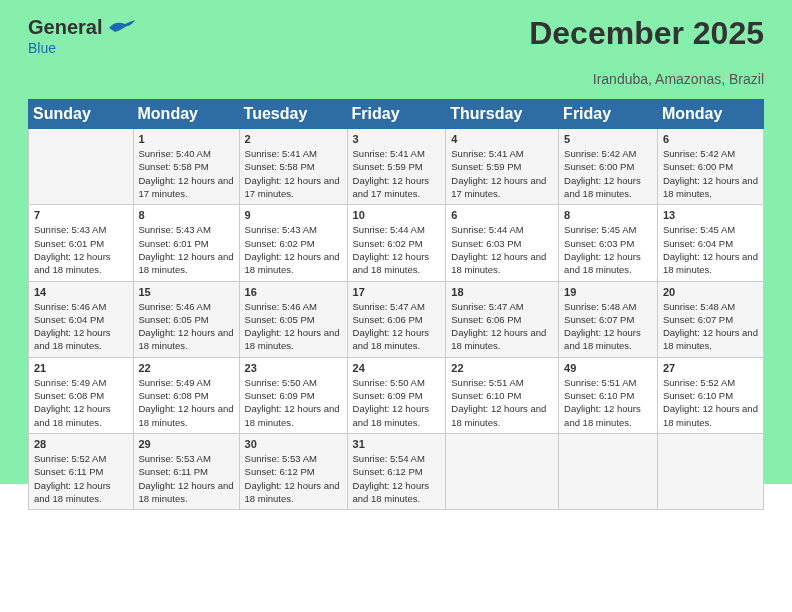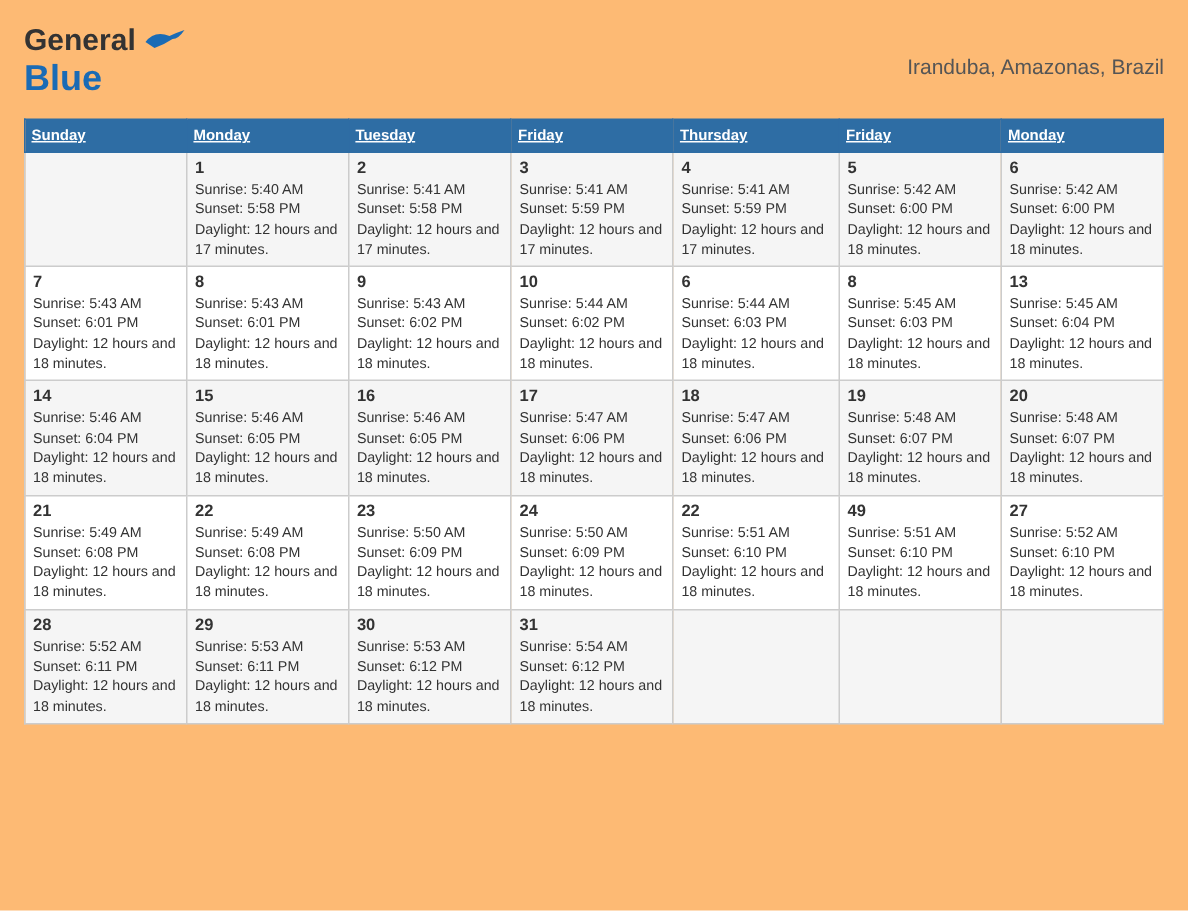--- a/index.html
+++ b/index.html
@@ -5,23 +5,23 @@
     * { margin: 0; padding: 0; box-sizing: border-box; }
     body {
       font-family: Arial, sans-serif;
       background: #fff;
       width: 792px;
       height: 612px;
       overflow: hidden;
     }
     .page {
       width: 792px;
-      height: 607px;
-      background: #fdba74;
-      padding: 16px 16px;
+      height: 484px;
+      background: #86efac;
+      padding: 16px 28px;
     }
     .header {
       display: flex;
       justify-content: space-between;
       align-items: flex-start;
       margin-bottom: 12px;
     }
     .logo {
       display: flex;
       flex-direction: column;
@@ -49,24 +49,23 @@
     table {
       width: 100%;
       border-collapse: collapse;
       font-size: 10px;
     }
     thead tr th {
       background-color: #2e6da4;
       color: #fff;
       padding: 5px 4px;
       text-align: left;
-      font-size: 10px;
+      font-size: 16px;
       font-weight: bold;
       border: 1px solid #2e6da4;
-      text-decoration: underline;
     }
     tbody tr td {
       border: 1px solid #ccc;
       padding: 4px 5px;
       vertical-align: top;
       font-size: 9.5px;
       color: #333;
       height: 72px;
     }
     tbody tr:nth-child(odd) td {
@@ -95,24 +94,25 @@
 <div class="page">
   <div class="header">
     <div class="logo">
       <div class="logo-line1">
         <span style="font-size:20px; font-weight:bold; color:#333;">General</span>
         <svg width="30" height="20" viewBox="0 0 30 20" style="margin-left:3px;">
           <path d="M2,10 Q8,2 18,6 Q22,4 28,2 Q24,8 20,8 Q14,12 8,14 Z" fill="#1a6bb5"></path>
         </svg>
       </div>
       <div>
-        <span style="font-size:24px; font-weight:bold; color:#1a6bb5;">Blue</span>
+        <span style="font-size:14px; font-weight:normal; color:#1a6bb5;">Blue</span>
       </div>
     </div>
     <div class="title-block">
+      <div class="month-title">December 2025</div>
       <div class="location">Iranduba, Amazonas, Brazil</div>
     </div>
   </div>
 
   <table>
     <thead>
       <tr>
         <th>Sunday</th>
         <th>Monday</th>
         <th>Tuesday</th>

